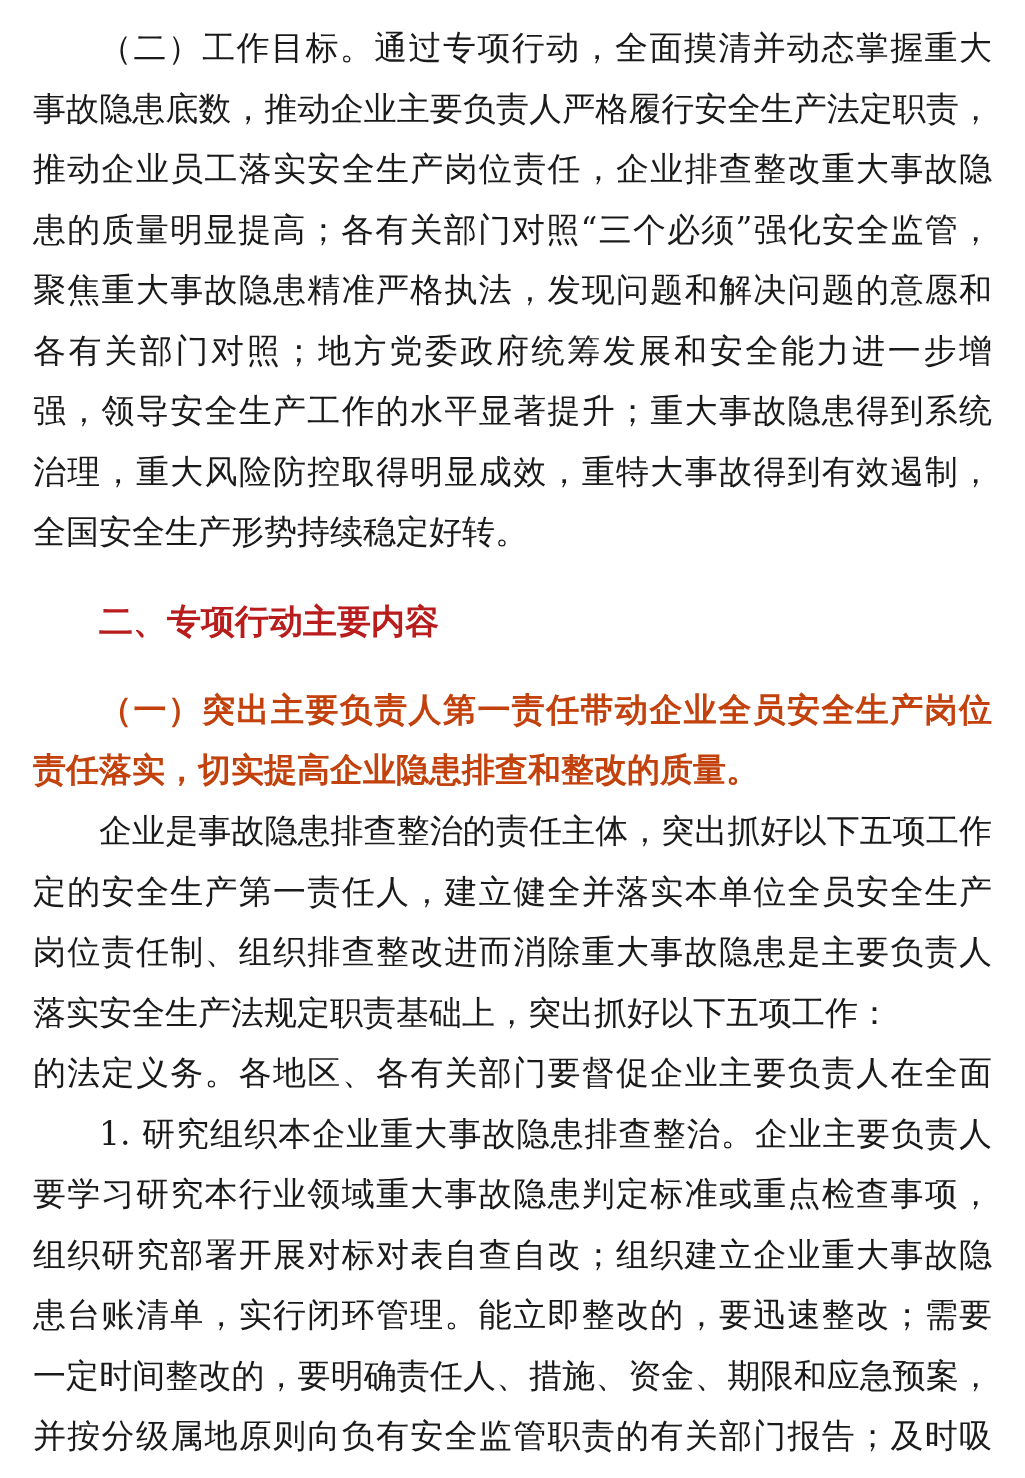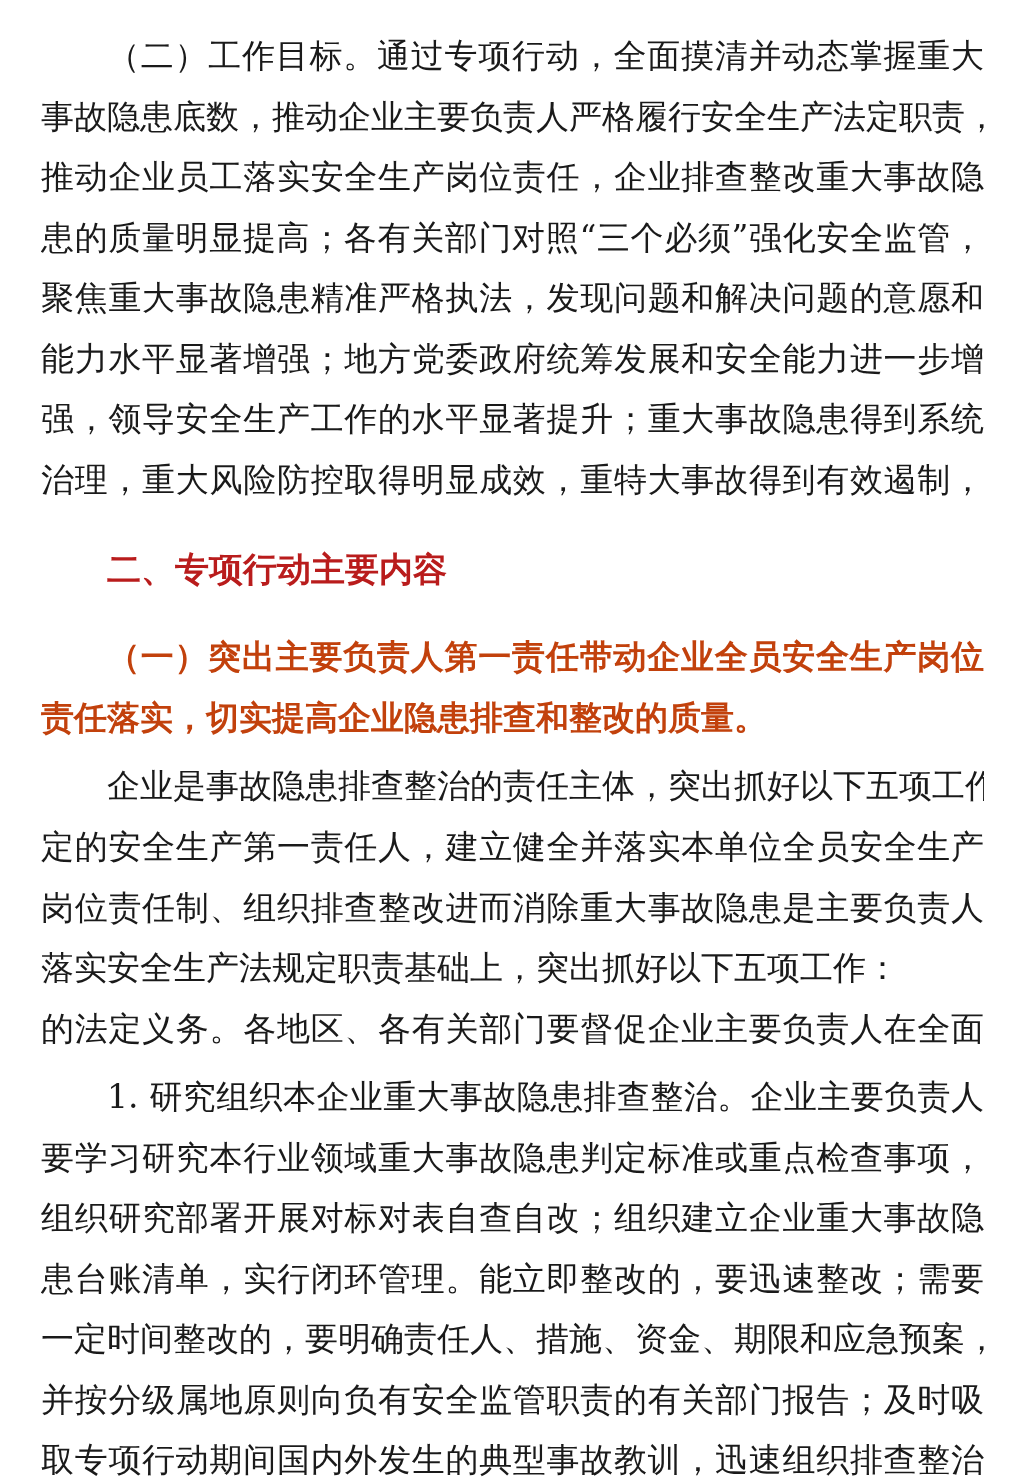--- a/index.html
+++ b/index.html
@@ -13,21 +13,21 @@
     overflow: hidden;
   }
   .page {
     box-sizing: border-box;
     width: 1025px;
     height: 1478px;
     padding: 18px 33px 0 33px;
     background: #ffffff;
   }
   .para {
-    margin: 8px;
+    margin: 0;
     padding: 0;
   }
   .line {
     display: block;
     height: 60.55px;
     line-height: 60.55px;
     font-size: 33px;
     color: #1a1a1a;
     font-family: "DejaVu Serif", "Liberation Serif", serif;
     text-align: justify;
@@ -57,23 +57,24 @@
 <body>
 
 <main class="page">
 
   <section class="para">
     <div class="line indent">（二）工作目标。通过专项行动，全面摸清并动态掌握重大</div>
     <div class="line">事故隐患底数，推动企业主要负责人严格履行安全生产法定职责，</div>
     <div class="line">推动企业员工落实安全生产岗位责任，企业排查整改重大事故隐</div>
     <div class="line">患的质量明显提高；各有关部门对照“三个必须”强化安全监管，</div>
     <div class="line">聚焦重大事故隐患精准严格执法，发现问题和解决问题的意愿和</div>
-    <div class="line">能力水平显著增强；地方党委政府统筹发展和安全能力进一步增</div>
+    <div class="line">各有关部门对照；地方党委政府统筹发展和安全能力进一步增</div>
     <div class="line">强，领导安全生产工作的水平显著提升；重大事故隐患得到系统</div>
     <div class="line">治理，重大风险防控取得明显成效，重特大事故得到有效遏制，</div>
+    <div class="line short">全国安全生产形势持续稳定好转。</div>
   </section>
 
   <section class="para">
     <h2 class="line short indent heading">二、专项行动主要内容</h2>
   </section>
 
   <section class="para bold-para">
     <div class="line indent">（一）突出主要负责人第一责任带动企业全员安全生产岗位</div>
     <div class="line short">责任落实，切实提高企业隐患排查和整改的质量。</div>
   </section>

